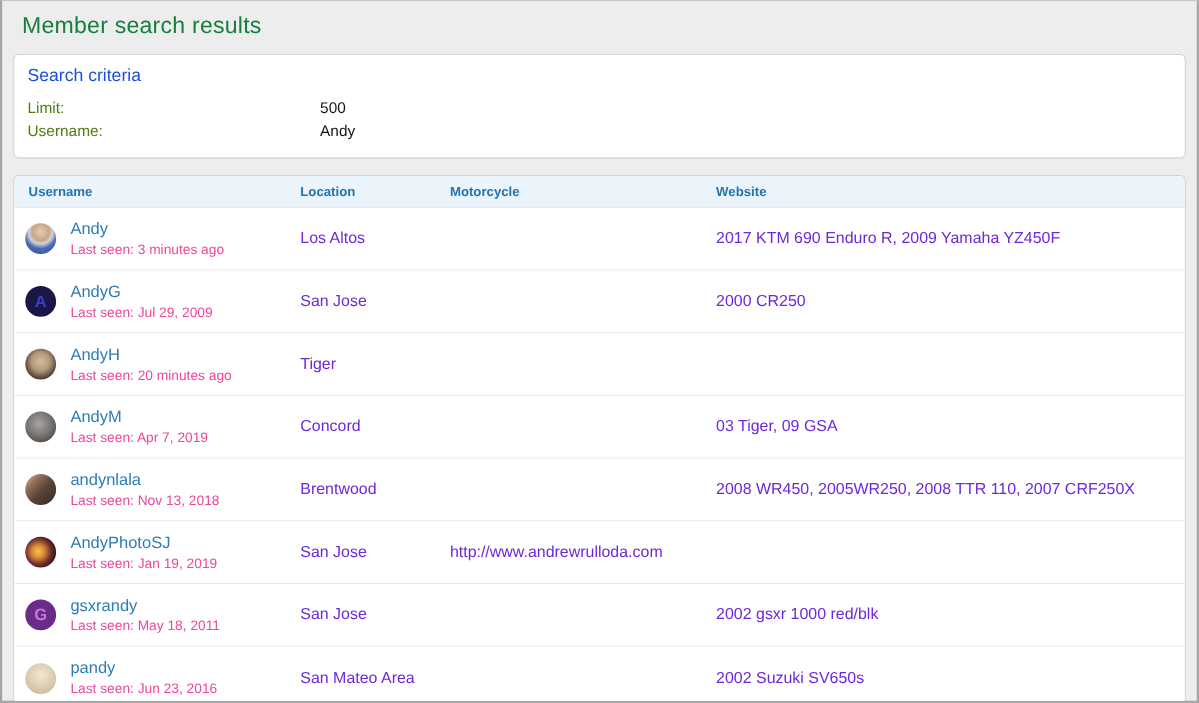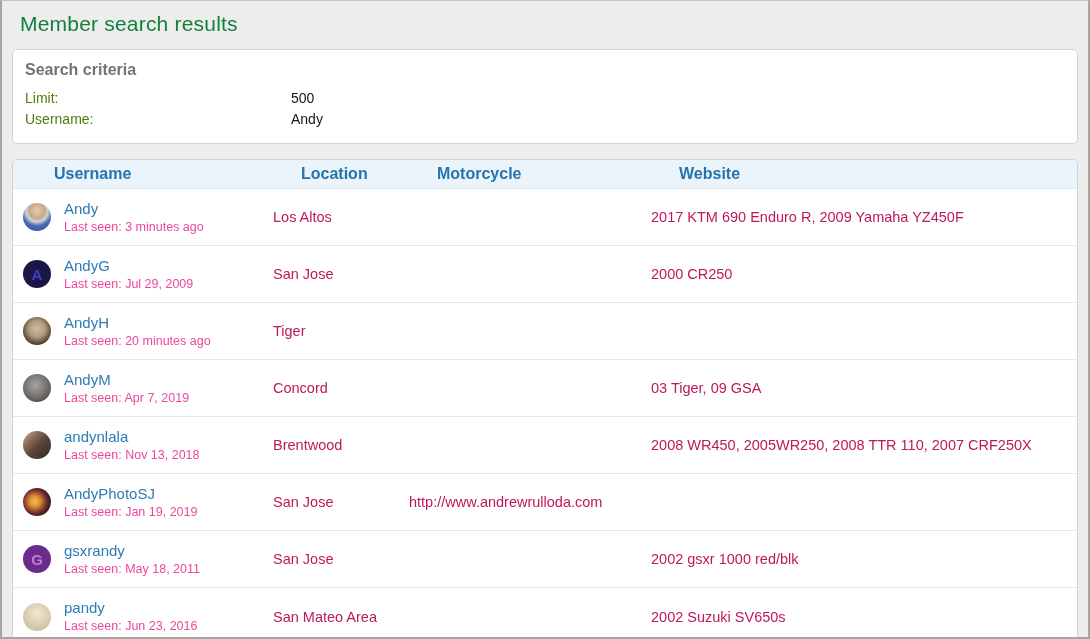--- a/index.html
+++ b/index.html
@@ -22,59 +22,59 @@
   
   .card {
     background: #ffffff;
     border: 1px solid #d3d3d3;
     border-radius: 5px;
     margin: 0 10px;
   }
 
   
   .criteria-card { padding: 9px 12px 13px; }
-  .criteria-heading { color: #737373; font-size: 16px; font-weight: 700; margin: 2px 0 9px; }
+  .criteria-heading { color: #1d4ed8; font-size: 16px; font-weight: 400; margin: 2px 0 9px; }
   .criteria-row { display: flex; font-size: 14px; line-height: 21px; }
   .criteria-label { width: 266px; color: #4d7c0f; }
   .criteria-value { color: #141414; }
 
   
   .results-card { margin-top: 15px; height: 481px; overflow: hidden; }
   .grid-row {
     display: grid;
     grid-template-columns: 260px 136px 242px 1fr;
     align-items: center;
   }
   .thead {
     background: #ebf3fb;
     height: 29px;
     border-bottom: 1px solid #dde7f0;
     border-radius: 4px 4px 0 0;
   }
-  .th { color: #2474ad; font-weight: bold; font-size: 16px; margin-left: 28px; }
+  .th { color: #2474ad; font-weight: bold; font-size: 12px; }
   .th.first { padding-left: 13px; }
 
   .row { height: 57px; border-bottom: 1px solid #e9e9e9; background: #fff; }
   .row:last-child { border-bottom: none; }
 
   .user-cell { display: flex; align-items: center; padding-left: 10px; }
   .avatar {
     width: 28px; height: 28px; border-radius: 50%;
     flex: 0 0 28px;
     display: flex; align-items: center; justify-content: center;
     font-weight: bold; font-size: 15px;
     cursor: pointer;
   }
   .user-text { margin-left: 13px; }
   .username {
     color: #2e7cb5; font-size: 15px; line-height: 19px;
     text-decoration: none; display: inline-block; cursor: pointer;
   }
   .last-seen { color: #ec4899; font-size: 12.5px; line-height: 17px; margin-top: 1px; text-align: right; }
-  .cell { font-size: 14.5px; color: #be185d; }
+  .cell { font-size: 14.5px; color: #6d28d9; }
   .website-cell { cursor: pointer; }
 
   
   .av-andy       { background: radial-gradient(circle at 50% 28%, #e3cdb4 0%, #c8a788 32%, #cfd3d6 44%, #4a69b5 62%, #2f4f9e 100%); }
   .av-andyg      { background: #1a1747; color: #3d3ecc; }
   .av-andyh      { background: radial-gradient(circle at 50% 42%, #d3bd9e 0%, #b29a7d 38%, #4a3b2e 74%, #2b211a 100%); }
   .av-andym      { background: radial-gradient(circle at 45% 40%, #a8a4a2 0%, #7b7775 45%, #565250 75%, #413e3c 100%); }
   .av-andynlala  { background: linear-gradient(135deg, #cdb79e 0%, #8a6a55 30%, #5a4238 55%, #2f2a28 100%); }
   .av-andyphotosj{ background: radial-gradient(circle at 42% 48%, #f3c257 0%, #d98a33 26%, #6b2a2e 55%, #160d12 85%, #5c2a66 100%); }
   .av-gsxrandy   { background: #6a2b8a; color: #c07cdb; }

